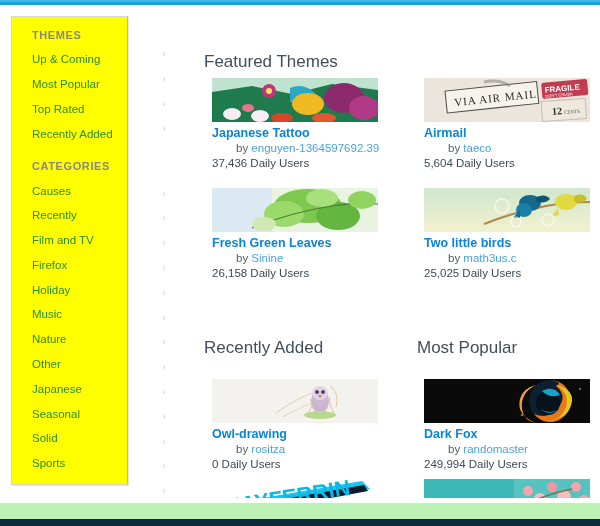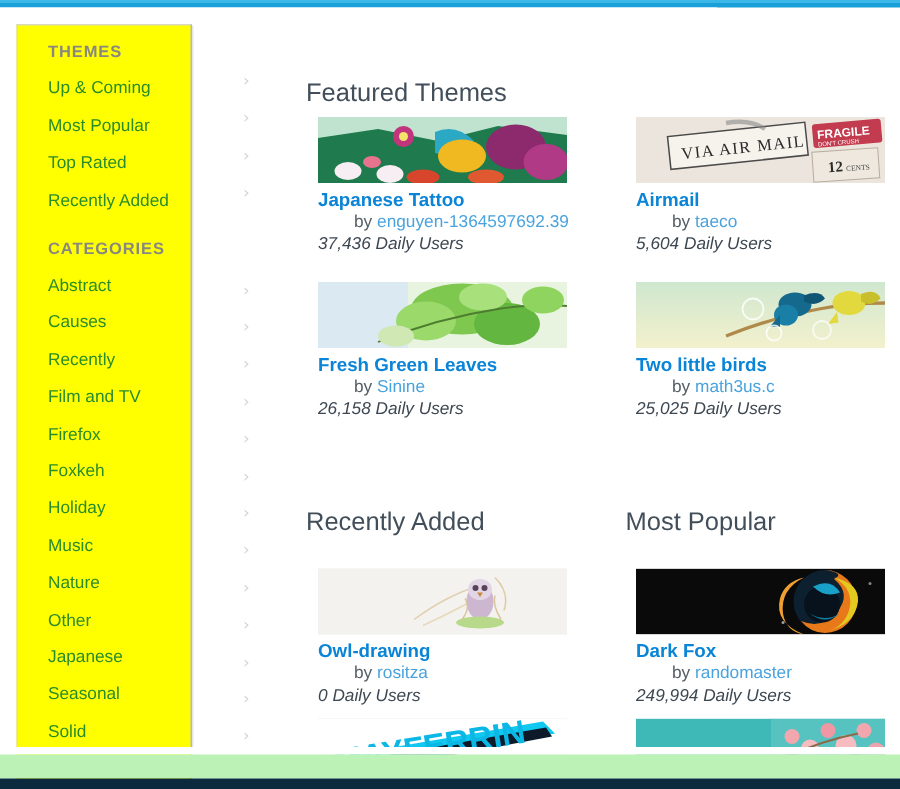--- a/index.html
+++ b/index.html
@@ -128,21 +128,20 @@
     color: #555f66;
     white-space: nowrap;
     padding-left: 24px;
   }
   .card .byline a { color: #4aa3dd; text-decoration: none; }
   .card .users {
     font-size: 11.5px;
     line-height: 15px;
     color: #3d4852;
     white-space: nowrap;
-    font-style: italic;
   }
 
   
   #green-band {
     position: absolute;
     left: 0; top: 503px;
     width: 600px; height: 16px;
     background: #bcf2b6;
   }
   #navy-band {
@@ -170,26 +169,24 @@
   <nav id="sidebar">
     <div class="side-group-title">THEMES</div>
 
     <a class="side-item" href="#">Up &amp; Coming</a>
     <a class="side-item" href="#">Most Popular</a>
     <a class="side-item" href="#">Top Rated</a>
     <a class="side-item" href="#">Recently Added</a>
 
     <div class="side-group-title" style="padding-top:14px">CATEGORIES</div>
 
-    <a class="side-item" href="#">Abstract</a>
     <a class="side-item" href="#">Causes</a>
     <a class="side-item" href="#">Recently</a>
     <a class="side-item" href="#">Film and TV</a>
     <a class="side-item" href="#">Firefox</a>
-    <a class="side-item" href="#">Foxkeh</a>
     <a class="side-item" href="#">Holiday</a>
     <a class="side-item" href="#">Music</a>
     <a class="side-item" href="#">Nature</a>
     <a class="side-item" href="#">Other</a>
     <a class="side-item" href="#">Japanese</a>
     <a class="side-item" href="#">Seasonal</a>
     <a class="side-item" href="#">Solid</a>
     <a class="side-item" href="#">Sports</a>
   </nav>
 

